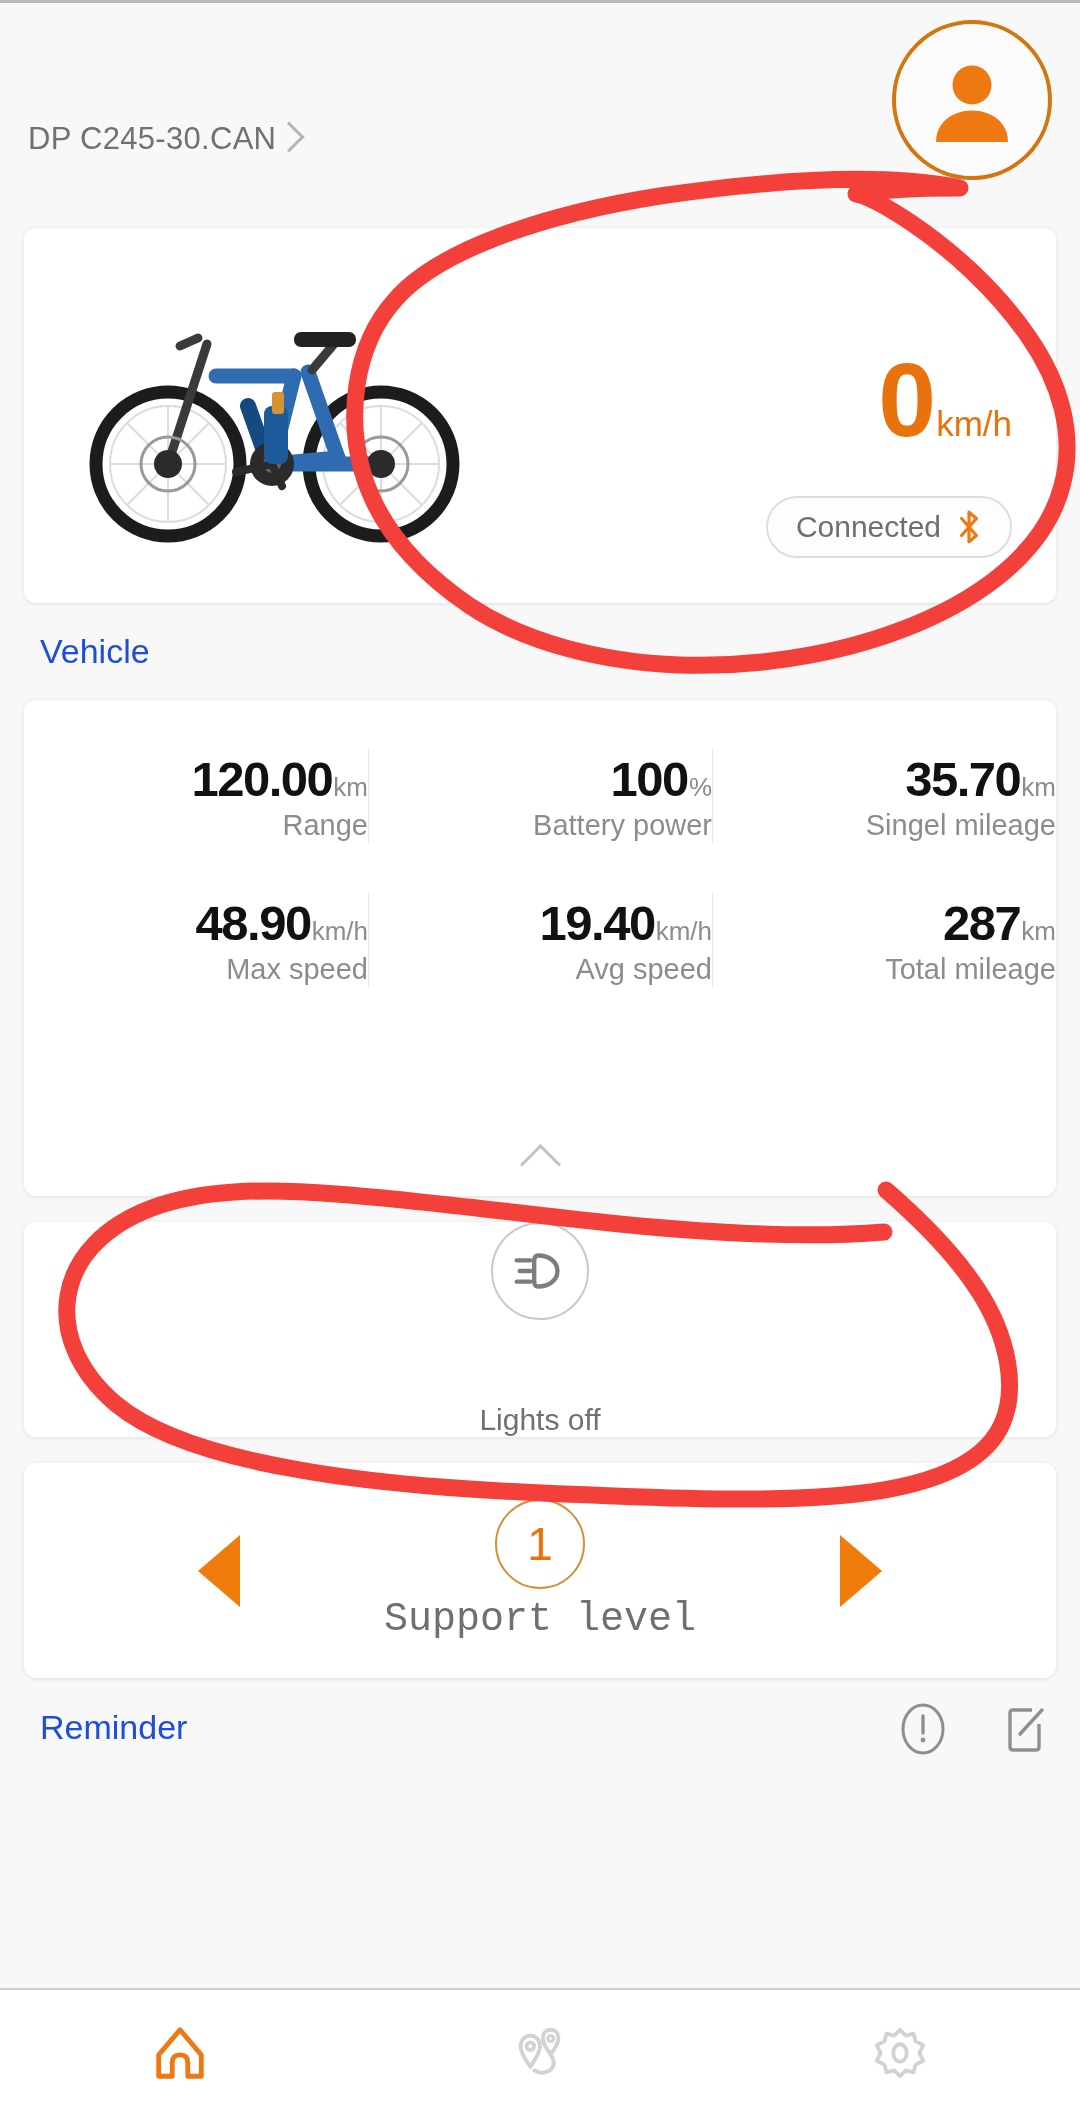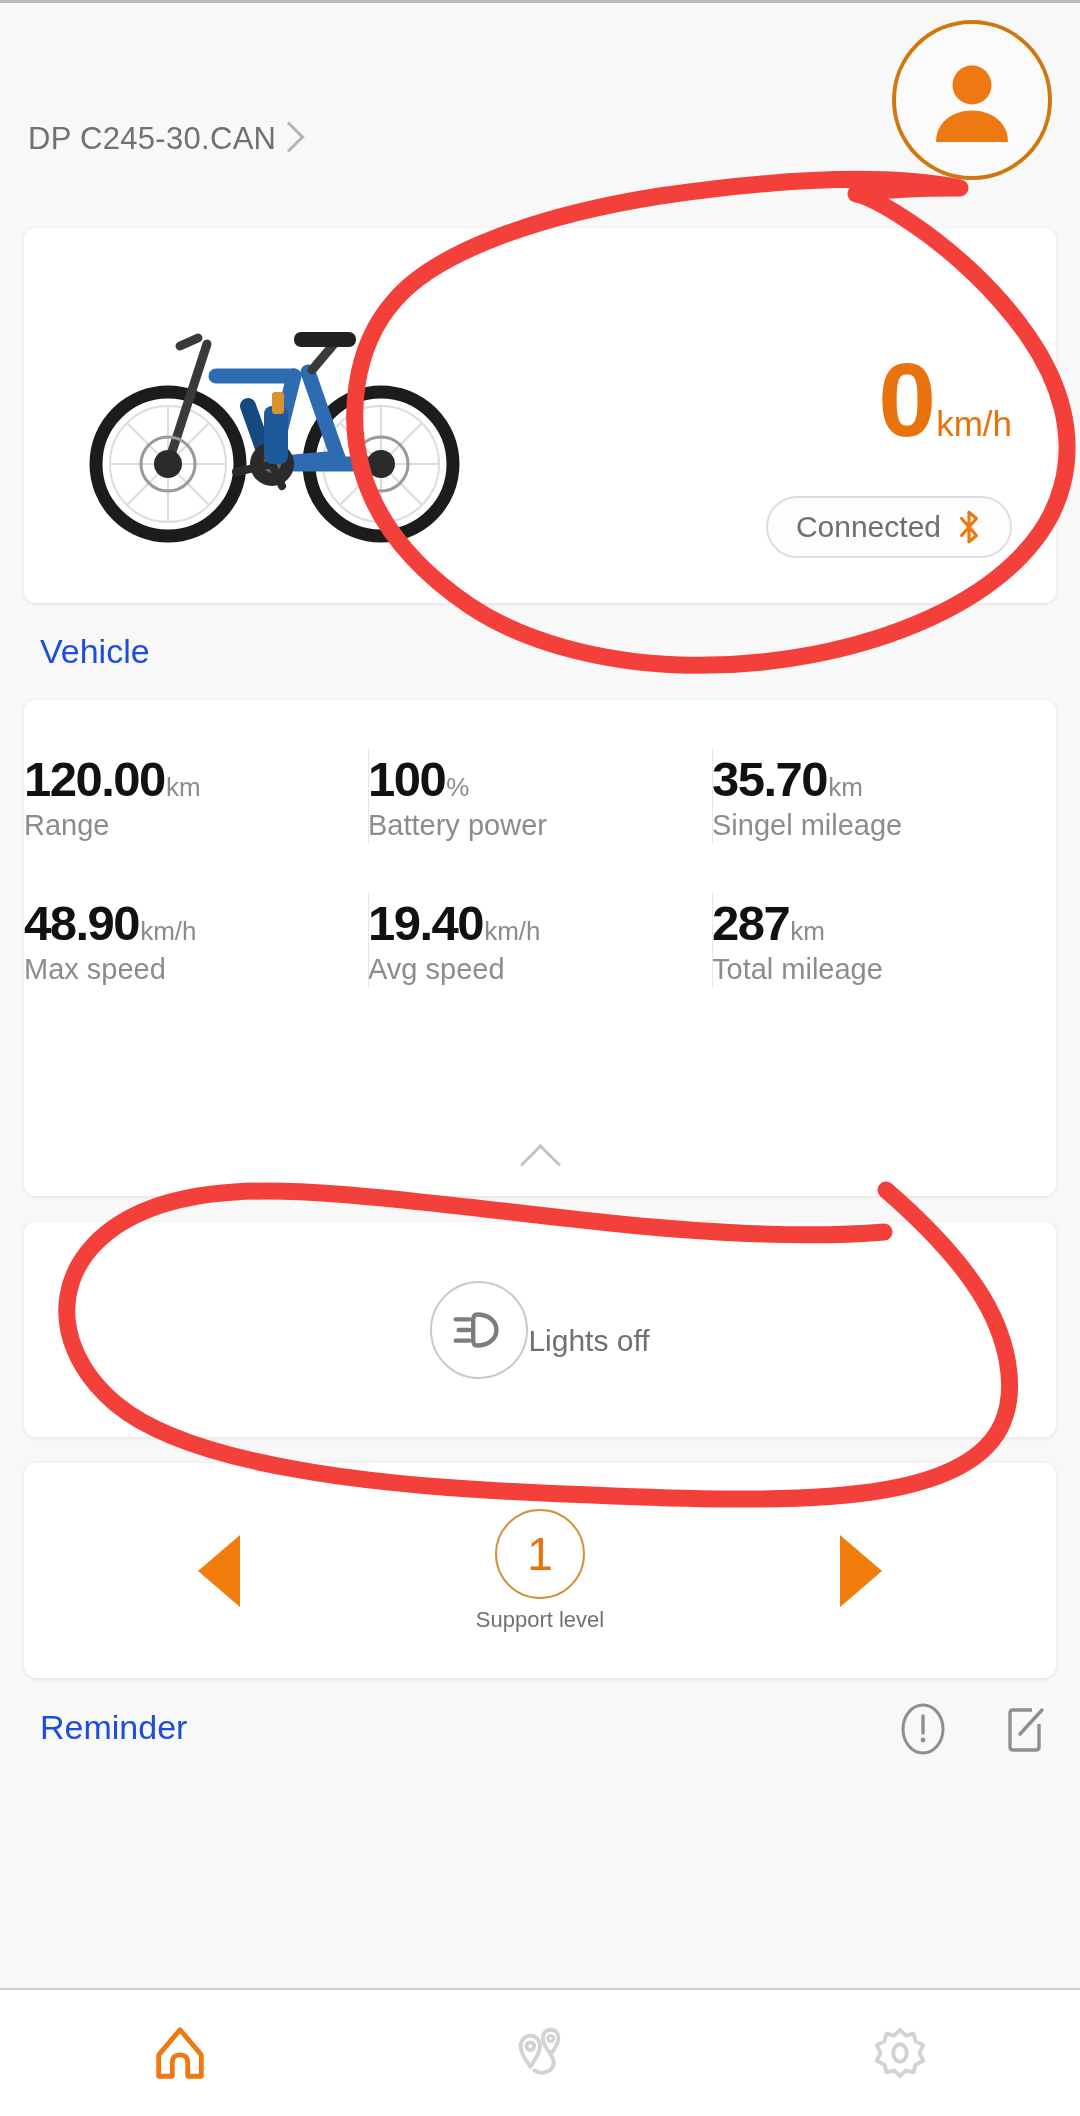--- a/index.html
+++ b/index.html
@@ -66,21 +66,21 @@
     position:absolute; left:40px; font-size:34px; color:#1d4ed8;
   }
   .label-vehicle { top:632px; }
 
   
   .stats { top:700px; height:496px; }
   .stat-grid { position:absolute; left:0; top:24px; width:1032px; }
   .stat-row { display:flex; height:144px; }
   .stat-cell {
     flex:1; display:flex; flex-direction:column;
-    align-items:flex-start; justify-content:center; position:relative;
+    align-items:flex-end; justify-content:center; position:relative;
   }
   .stat-cell + .stat-cell::before {
     content:""; position:absolute; left:0; top:24px;
     width:1px; height:96px; background:#e6e6e6;
   }
   .stat-main { display:flex; align-items:baseline; justify-content:center; }
   .stat-num {
     font-size:49px; font-weight:bold; color:#111;
     letter-spacing:-1.5px;
   }
@@ -95,21 +95,21 @@
     content:""; position:absolute; left:14px; top:8px;
     width:26px; height:26px;
     border-left:3px solid #c2c2c2; border-top:3px solid #c2c2c2;
     transform:rotate(45deg);
   }
 
   
   .lights { top:1222px; height:215px; }
   .lights-inner {
     position:absolute; left:0; top:0; width:100%; height:100%;
-    display:flex; flex-direction:row; align-items:center; justify-content:center;
+    display:flex; flex-direction:column; align-items:center; justify-content:space-between;
   }
   .light-circle {
     width:98px; height:98px; border-radius:50%;
     border:2px solid #c9c9c9;
     display:flex; align-items:center; justify-content:center;
   }
   .light-circle svg { width:62px; height:62px; }
   .lights-label { font-size:30px; color:#707070; margin-top:22px; }
 
   
@@ -118,21 +118,21 @@
     position:absolute; left:0; top:0; width:100%; height:100%;
     display:flex; align-items:center; justify-content:center;
   }
   .sup-center { display:flex; flex-direction:column; align-items:center; }
   .sup-circle {
     width:90px; height:90px; border-radius:50%;
     border:2px solid #d4903a;
     display:flex; align-items:center; justify-content:center;
   }
   .sup-num { font-size:46px; color:#e8720c; font-weight:500; }
-  .sup-label { font-size:22px; color:#707070; margin-top:8px; }
+  .sup-label { font-size:40px; color:#707070; margin-top:8px;font-family:Liberation Mono, monospace; }
   .arrow-btn {
     position:absolute; width:70px; height:76px;
     display:flex; align-items:center; justify-content:center;
   }
   .arrow-left { left:160px; top:70px; }
   .arrow-right { right:160px; top:70px; }
   .tri {
     width:0; height:0; border-top:36px solid transparent;
     border-bottom:36px solid transparent;
   }

